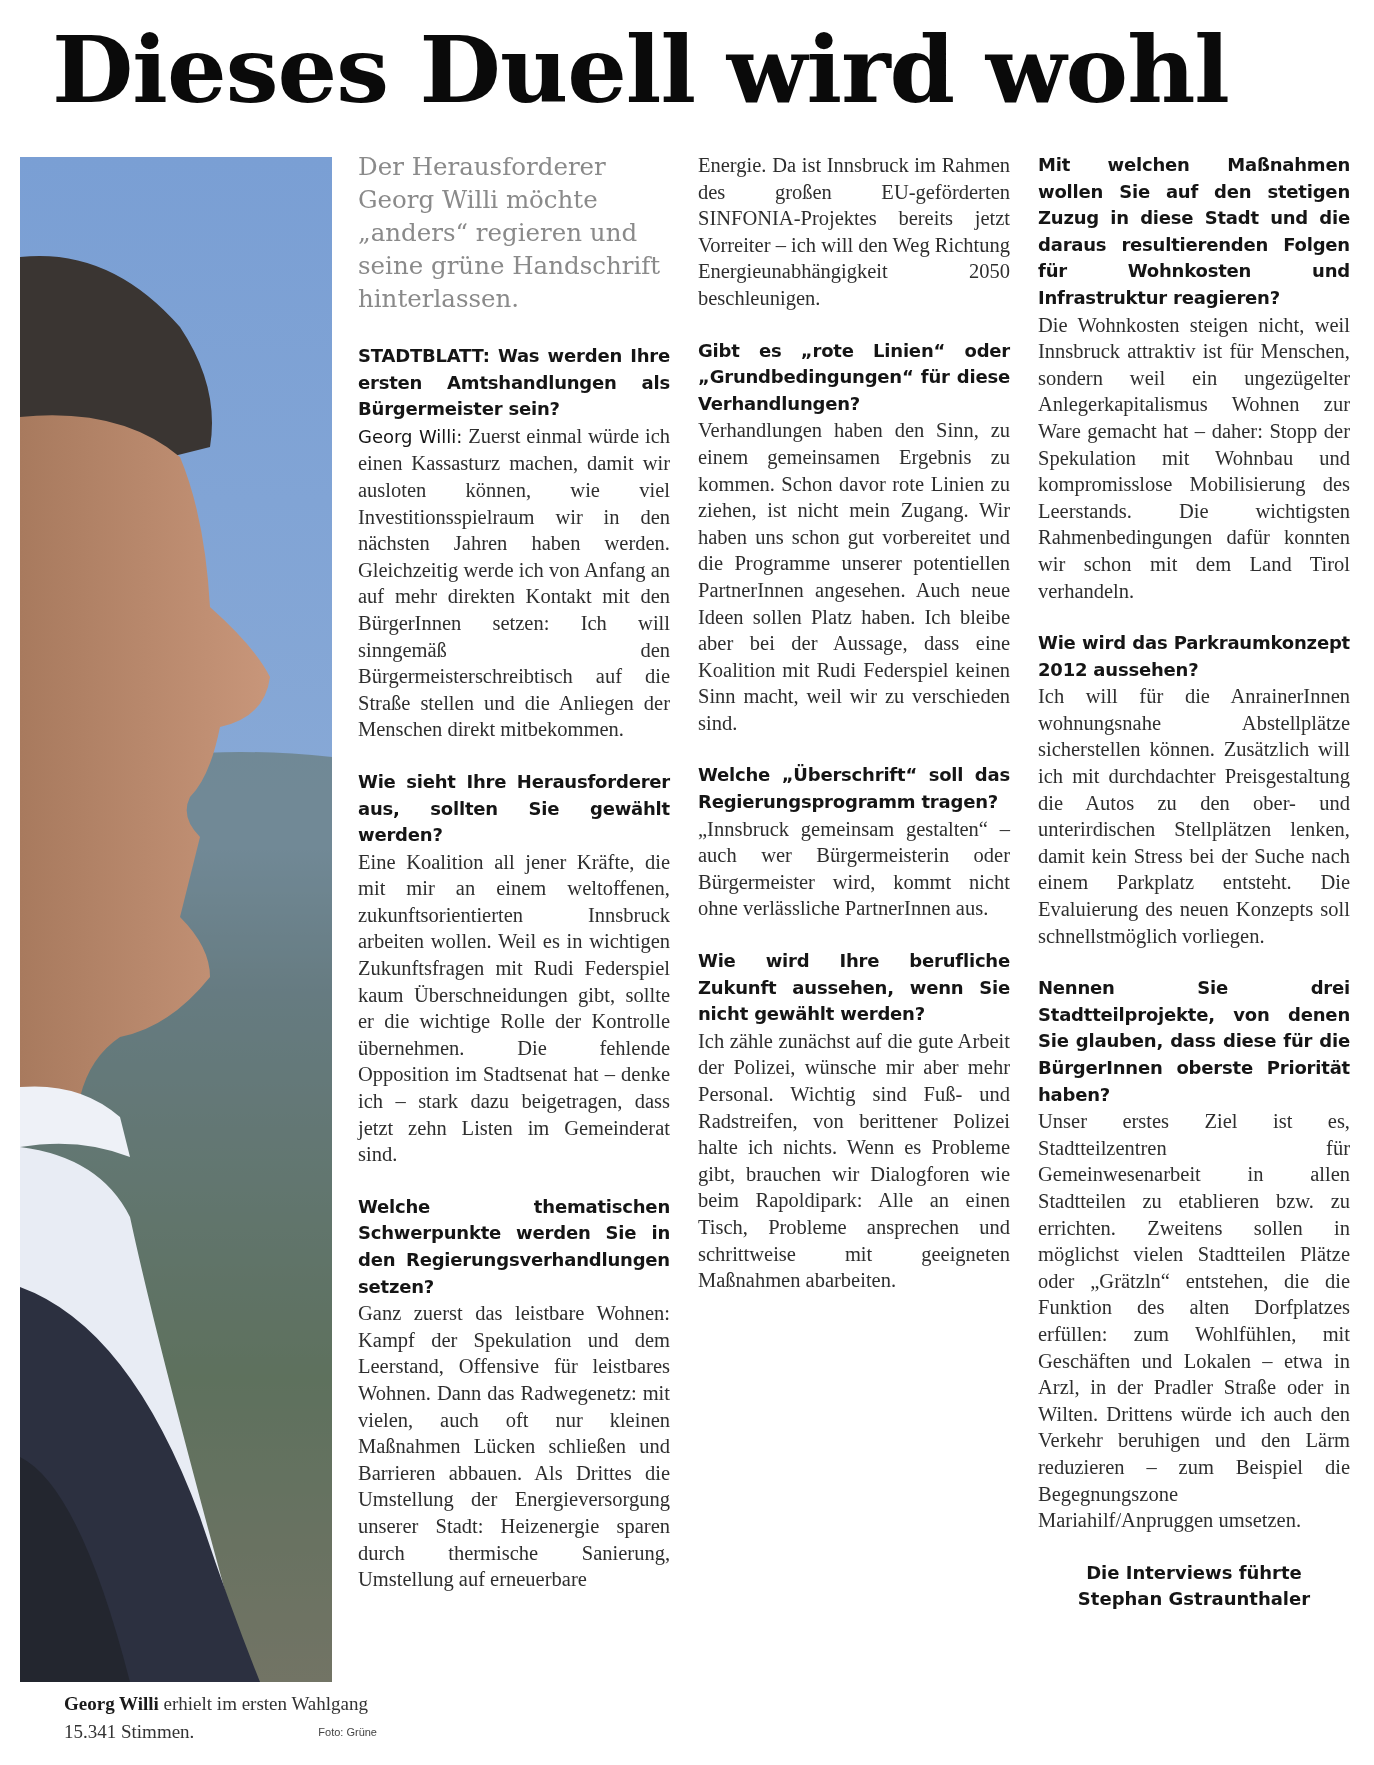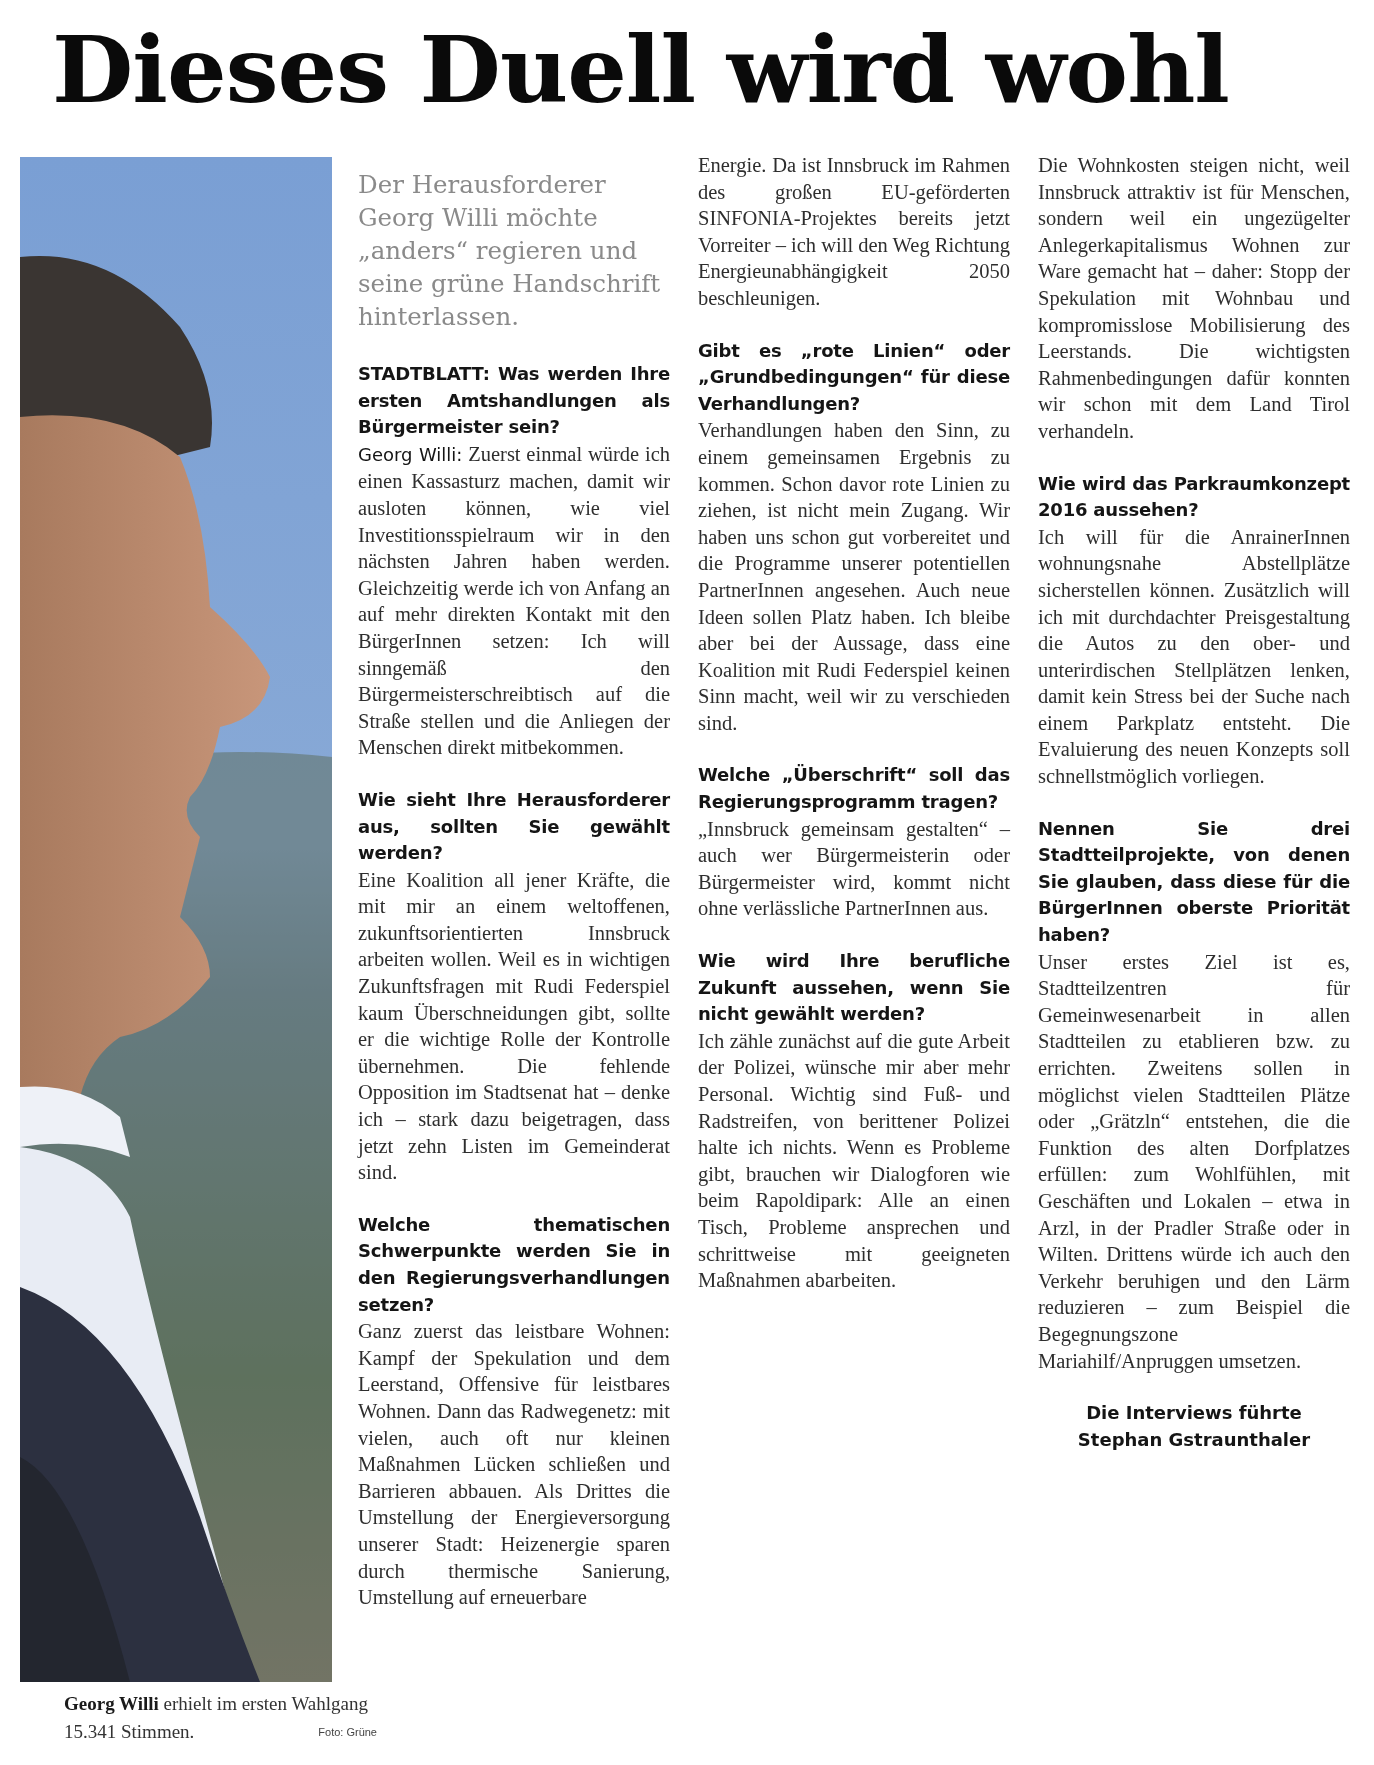--- a/index.html
+++ b/index.html
@@ -22,21 +22,21 @@
   .caption {
     position: absolute; left: 20px; top: 1690px; width: 313px;
     font-family: "Liberation Serif", serif; font-size: 19px; line-height: 28px; color: #333; margin-left: 44px;
   }
   .caption b { color: #1a1a1a; }
   .caption .credit {
     position: absolute; right: 0; bottom: 0;
     font-family: "Liberation Sans", sans-serif; font-size: 11px; color: #444;
   }
   .col {
-    position: absolute; top: 168px; width: 312px;
+    position: absolute; top: 150px; width: 312px;
     font-family: "Liberation Serif", serif; font-size: 20.5px; line-height: 26.6px;
     text-align: justify; hyphens: manual; color: #2e2e2e;
   }
   .col1 { left: 358px; }
   .col2 { left: 698px; top: 152px; }
   .col3 { left: 1038px; top: 152px; }
   .lead {
     font-family: "DejaVu Serif", serif; color: #8a8a8a;
     font-size: 24.5px; line-height: 33px; text-align: left; margin: 0 0 28px 0;
   }
@@ -108,23 +108,24 @@
 
   <p class="q">Welche „Überschrift“ soll das Regierungsprogramm tragen?</p>
   <p class="a">„Innsbruck gemeinsam gestalten“ – auch wer Bürgermeisterin oder Bürgermeister wird, kommt nicht ohne verlässliche PartnerInnen aus.</p>
 
   <p class="q">Wie wird Ihre berufliche Zukunft aussehen, wenn Sie nicht gewählt werden?</p>
 
   <p class="a">Ich zähle zunächst auf die gute Arbeit der Polizei, wünsche mir aber mehr Personal. Wichtig sind Fuß- und Radstreifen, von berittener Polizei halte ich nichts. Wenn es Probleme gibt, brauchen wir Dialogforen wie beim Rapoldipark: Alle an einen Tisch, Probleme ansprechen und schrittweise mit geeigneten Maßnahmen abarbeiten.</p>
 </div>
 
 <div class="col col3">
+  <p class="q">Mit welchen Maßnahmen wollen Sie auf den stetigen Zuzug in diese Stadt und die daraus resultierenden Folgen für Wohnkosten und Infrastruktur reagieren?</p>
   <p class="a">Die Wohnkosten steigen nicht, weil Innsbruck attraktiv ist für Menschen, sondern weil ein ungezügelter Anlegerkapitalismus Wohnen zur Ware gemacht hat – daher: Stopp der Spekulation mit Wohnbau und kompromisslose Mobilisierung des Leerstands. Die wichtigsten Rahmenbedingungen dafür konnten wir schon mit dem Land Tirol verhandeln.</p>
 
-  <p class="q">Wie wird das Parkraumkonzept 2016 aussehen?</p>
+  <p class="q">Wie wird das Parkraumkonzept 2012 aussehen?</p>
   <p class="a">Ich will für die AnrainerInnen wohnungsnahe Abstellplätze sicherstellen können. Zusätzlich will ich mit durchdachter Preisgestaltung die Autos zu den ober- und unterirdischen Stellplätzen lenken, damit kein Stress bei der Suche nach einem Parkplatz entsteht. Die Evaluierung des neuen Konzepts soll schnellstmöglich vorliegen.</p>
 
   <p class="q">Nennen Sie drei Stadtteilprojekte, von denen Sie glauben, dass diese für die BürgerInnen oberste Priorität haben?</p>
   <p class="a" style="margin-bottom:0">Unser erstes Ziel ist es, Stadtteilzentren für Gemeinwesenarbeit in allen Stadtteilen zu etablieren bzw. zu errichten. Zweitens sollen in möglichst vielen Stadtteilen Plätze oder „Grätzln“ entstehen, die die Funktion des alten Dorfplatzes erfüllen: zum Wohlfühlen, mit Geschäften und Lokalen – etwa in Arzl, in der Pradler Straße oder in Wilten. Drittens würde ich auch den Verkehr beruhigen und den Lärm reduzieren – zum Beispiel die Begegnungszone Mariahilf/Anpruggen umsetzen.</p>
 
   <div class="signoff">
     <div>Die Interviews führte</div>
     <div>Stephan Gstraunthaler</div>
   </div>
 </div>

